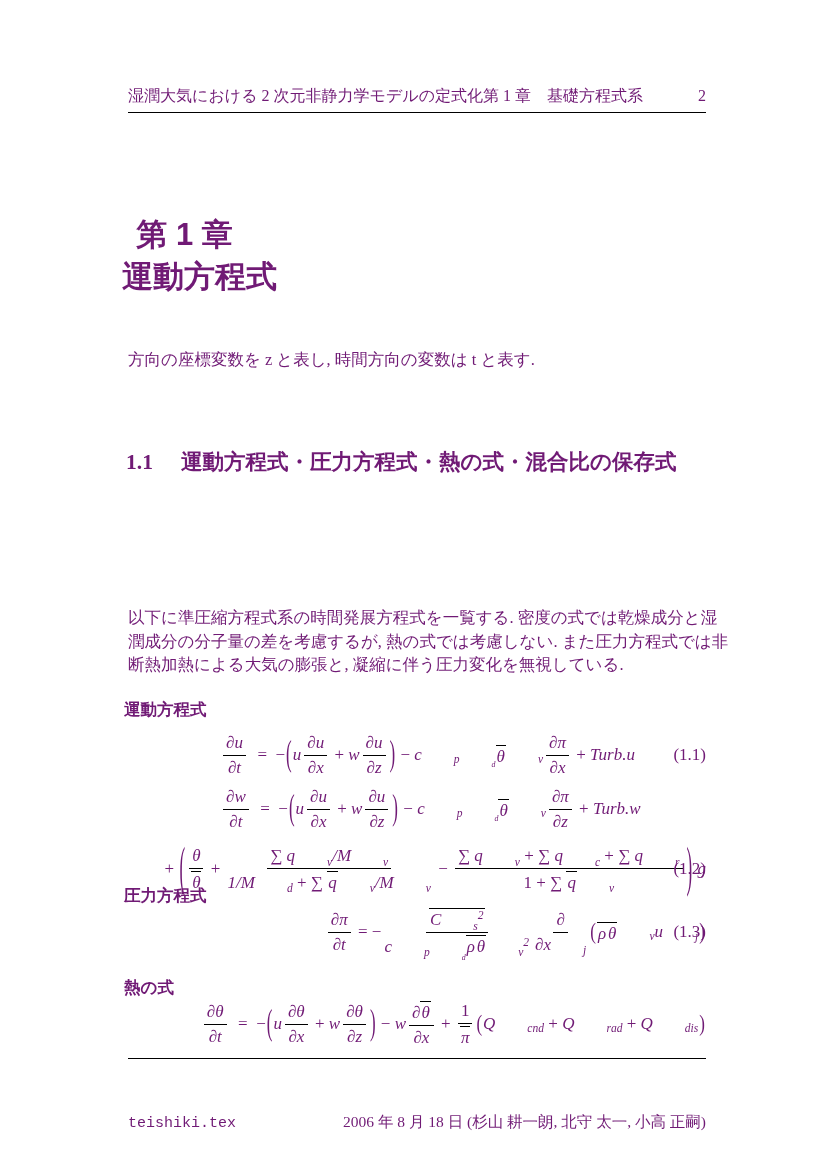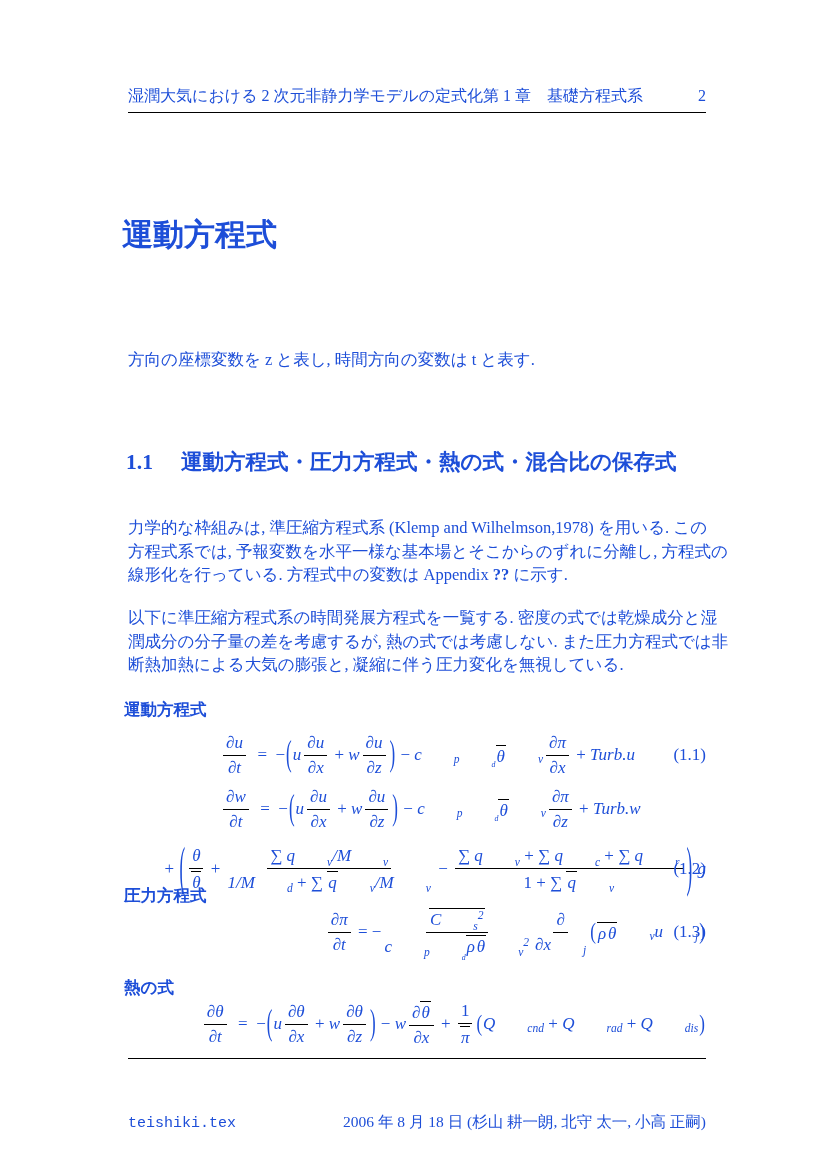--- a/index.html
+++ b/index.html
@@ -1,21 +1,21 @@
 <!DOCTYPE html>
 <html><head>
 <meta charset="utf-8">
 <style>
   html,body{margin:0;padding:0;background:#888;}
   .page{
     position:relative;
     width:826px;height:1169px;
     background:#ffffff;
     font-family:"Liberation Serif","DejaVu Serif",serif;
-    color:#1d4ed8;
+    color:#701a75;
     overflow:hidden;
     margin:0 auto;
   }
   
   .hdr{
     position:absolute;left:128px;right:120px;top:86px;
     display:flex;align-items:baseline;
     font-size:16px;white-space:nowrap;
   }
   .hdr .sp{flex:1;}
@@ -81,36 +81,31 @@
 
   <div class="hdr">
     <span>湿潤大気における 2 次元非静力学モデルの定式化</span>
       <span>第 1 章　基礎方程式系</span>
     <span class="sp"></span>
     <span>2</span>
   </div>
   <div class="hdr-rule"></div>
 
   <div class="chapter">
-    <span>運動方程式</span>
+    <span class="num">第 1 章</span><span>運動方程式</span>
   </div>
 
   <div class="para" style="top:348px">
     <div class="ln">方向の座標変数を z と表し, 時間方向の変数は t と表す.</div>
   </div>
 
   <div class="section">
     <span class="snum">1.1</span><span class="stitle">運動方程式・圧力方程式・熱の式・混合比の保存式</span>
   </div>
 
-  <div class="para" style="top:516px">
-    <div class="ln">力学的な枠組みは, 準圧縮方程式系 (Klemp and Wilhelmson,1978) を用いる. この</div>
-    <div class="ln">方程式系では, 予報変数を水平一様な基本場とそこからのずれに分離し, 方程式の</div>
-    <div class="ln"><span>線形化を行っている. 方程式中の変数は Appendix </span><span class="boldref">??</span><span> に示す.</span></div>
-  </div>
 
   <div class="para" style="top:606px">
     <div class="ln">以下に準圧縮方程式系の時間発展方程式を一覧する. 密度の式では乾燥成分と湿</div>
     <div class="ln">潤成分の分子量の差を考慮するが, 熱の式では考慮しない. また圧力方程式では非</div>
     <div class="ln">断熱加熱による大気の膨張と, 凝縮に伴う圧力変化を無視している.</div>
   </div>
 
   <div class="eqlabel" style="top:699px">運動方程式</div>
 
   <div class="eqblock" style="top:728px">

